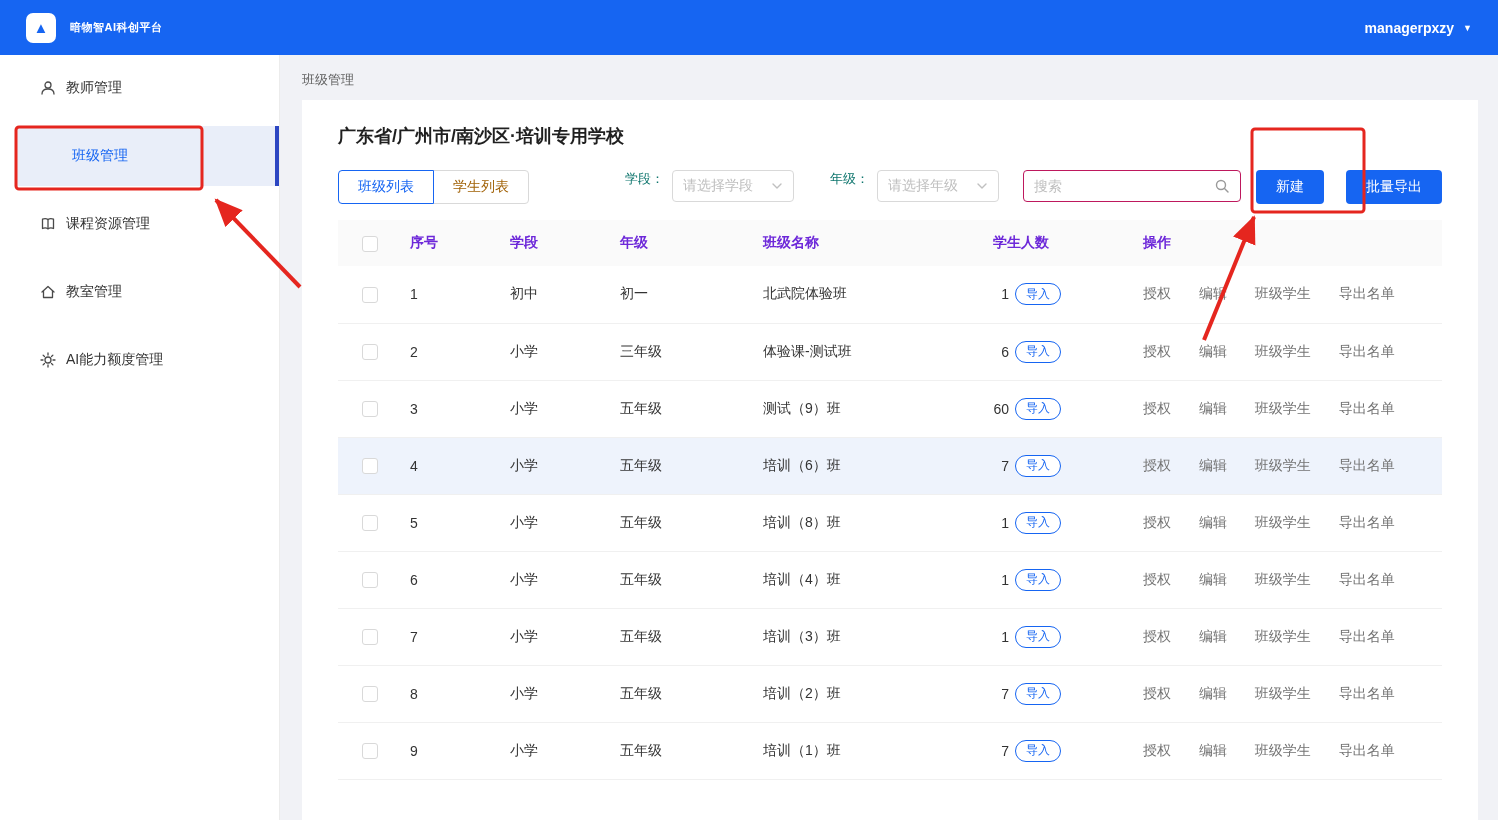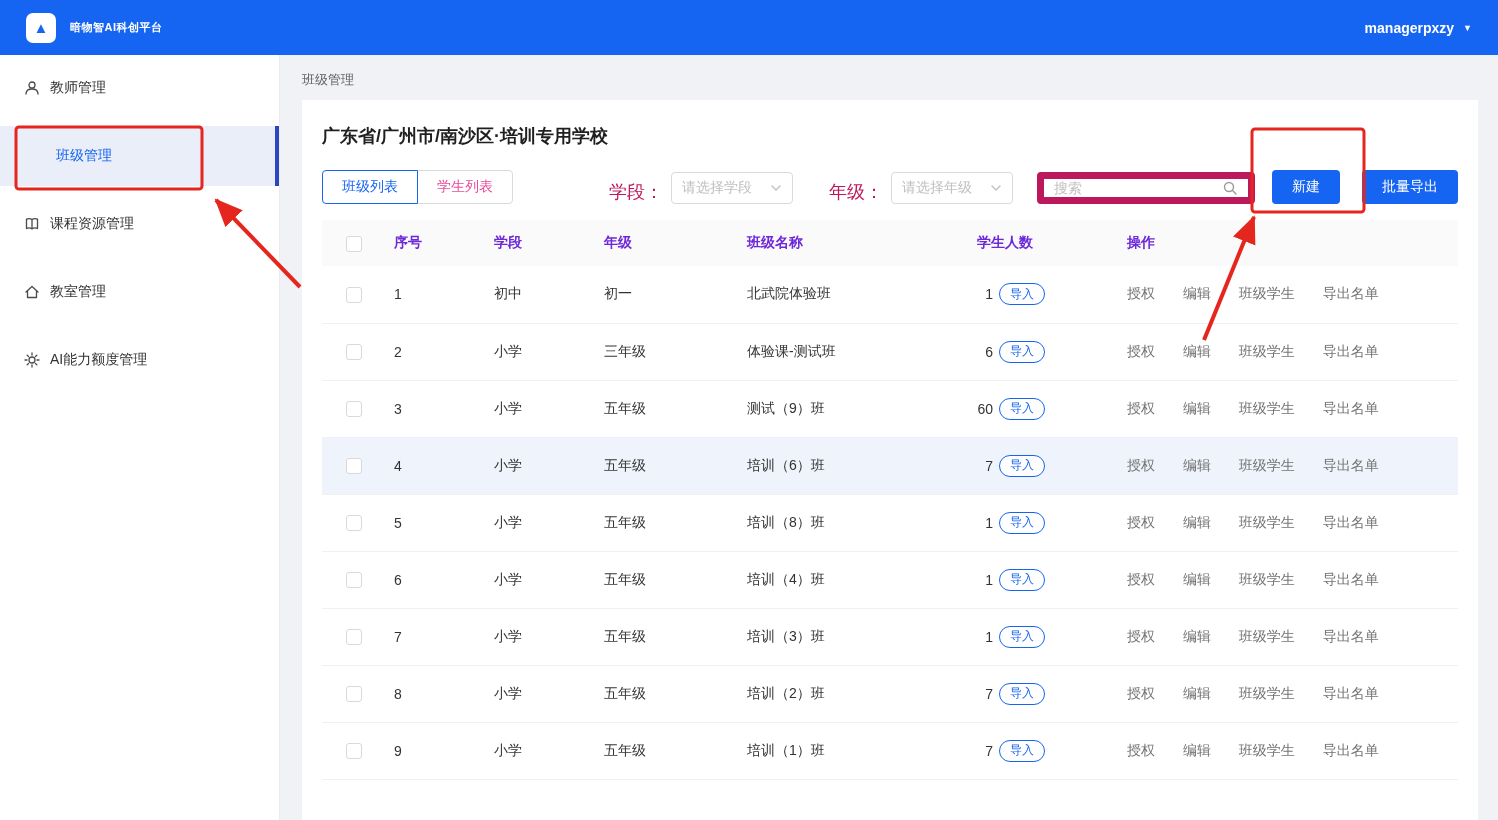--- a/index.html
+++ b/index.html
@@ -25,62 +25,62 @@
   .user { margin-left: auto; display: flex; align-items: center; color: #fff; font-size: 14px; font-weight: bold; cursor: pointer; }
   .user .caret { font-size: 9px; margin-left: 9px; }
 
   
   .sidebar {
     position: absolute; left: 0; top: 55px; width: 280px; bottom: 0;
     background: #fff; border-right: 1px solid #ececec; padding-top: 3px; z-index: 5;
   }
   .side-item {
     height: 60px; display: flex; align-items: center; padding-left: 24px;
-    margin-bottom: 8px; font-size: 14px; color: #333; cursor: pointer; position: relative;
+    margin-bottom: 8px; font-size: 14px; color: #333; cursor: pointer; position: relative; margin-left: 16px;
   }
   .side-item .s-icon { width: 16px; height: 16px; margin-right: 10px; display: inline-flex; flex: none; }
   .side-item.child { padding-left: 56px; }
   .side-item.active { background: #e9eef9; color: var(--primary, #1665f2); }
   .side-item.active::after {
     content: ""; position: absolute; right: 0; top: 0; bottom: 0; width: 4px;
     background: var(--active-bar, #2c46c2);
   }
 
   
   .main { position: absolute; left: 280px; top: 55px; right: 0; bottom: 0; }
   .breadcrumb { padding: 16px 0 0 22px; font-size: 13px; color: #606060; }
   .card {
     position: absolute; left: 22px; top: 45px; right: 20px; bottom: 0;
-    background: #fff; padding: 24px 20px;
+    background: #fff; padding: 24px 36px;
   }
   .school-title { font-size: 18px; font-weight: bold; color: #1f1f1f; }
 
   
-  .controls { display: flex; align-items: flex-end; margin-top: 22px; height: 34px; }
+  .controls { display: flex; align-items: flex-start; margin-top: 22px; height: 34px; }
   .tab-group { display: flex; }
   .tab {
     min-width: 96px; height: 34px; display: flex; align-items: center; justify-content: center;
-    font-size: 14px; border: 1px solid #d9d9d9; color: #ec4899; background: #fff; cursor: pointer;
+    font-size: 14px; border: 1px solid #d9d9d9; color: #a16207; background: #fff; cursor: pointer;
     padding: 0 14px;
   }
   .tab.active { border-color: var(--primary, #1665f2); color: var(--primary, #1665f2); position: relative; z-index: 1; }
   .tab:first-child { border-radius: 4px 0 0 4px; }
   .tab:last-child { border-radius: 0 4px 4px 0; margin-left: -1px; }
 
-  .filter-label { font-size: 18px; color: #be185d; margin-right: 8px; white-space: nowrap; }
+  .filter-label { font-size: 13px; color: #0f766e; margin-right: 8px; white-space: nowrap; }
   .fl-stage { margin-left: 96px; }
   .fl-grade { margin-left: 36px; }
   .select {
     width: 122px; height: 32px; border: 1px solid #d9d9d9; border-radius: 4px; background: #fff;
     display: flex; align-items: center; justify-content: space-between; padding: 0 10px;
     color: #bfbfbf; font-size: 14px; cursor: pointer; white-space: nowrap;
   }
   .select .chev { flex: none; margin-left: 6px; }
   .search-box {
-    margin-left: 24px; width: 218px; height: 32px; border: 7px solid #be185d; border-radius: 4px;
+    margin-left: 24px; width: 218px; height: 32px; border: 1px solid #be185d; border-radius: 4px;
     display: flex; align-items: center; padding: 0 10px; background: #fff;
   }
   .search-box input {
     border: none; outline: none; flex: 1; min-width: 0; font-size: 14px; color: #333;
     font-family: inherit; background: transparent;
   }
   .search-box input::placeholder { color: #bfbfbf; }
 
   .btn {
     height: 34px; border: none; border-radius: 4px; background: var(--primary, #1665f2);

